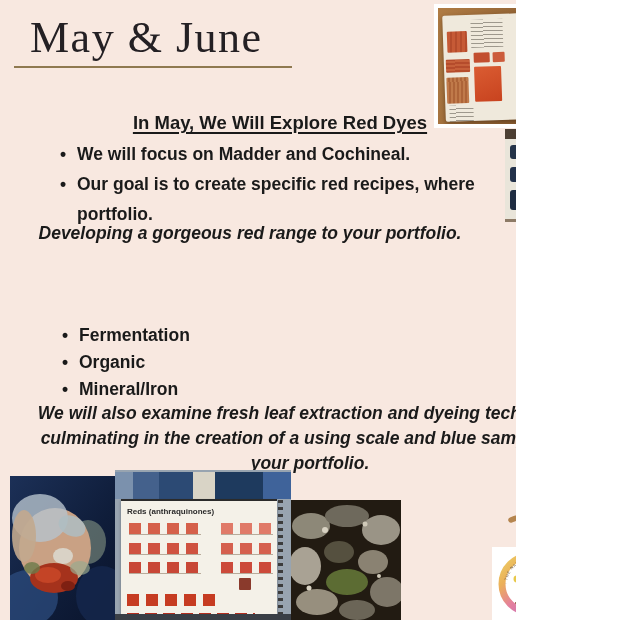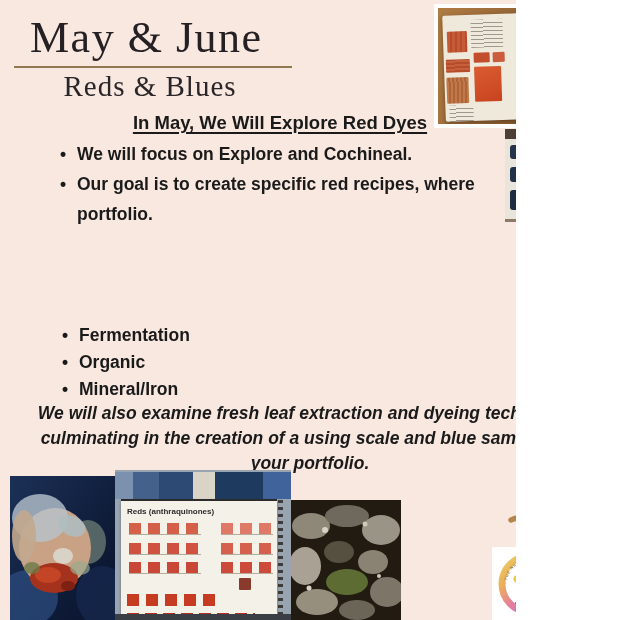--- a/index.html
+++ b/index.html
@@ -96,27 +96,27 @@
   .logo-appleoak { left: 569px; width: 51px; }
   svg { display: block; }
 </style>
 </head>
 <body>
 
 <div class="canvas">
 
   <div class="title">May &amp; June</div>
   <div class="title-rule"></div>
-  <div class="subtitle">Reds &amp; Blues</div>
 
   <div class="may-heading">In May, We Will Explore Red Dyes</div>
   <ul class="bullets may-bullets">
-    <li>We will focus on Explore and Cochineal.</li>
+    <li>We will focus on Madder and Cochineal.</li>
     <li class="wrap">Our goal is to create specific red recipes, where portfolio.</li>
   </ul>
+  <div class="may-note">Developing a gorgeous red range to your portfolio.</div>
 
   <ul class="bullets june-bullets">
     <li>Fermentation</li>
     <li>Organic</li>
     <li>Mineral/Iron</li>
   </ul>
   <div class="june-note">We will also examine fresh leaf extraction and dyeing techniques, culminating in the creation of a using scale and blue samples for your portfolio.</div>
 
   <div class="photo photo-rednotebook">
     <div class="rn-book">

